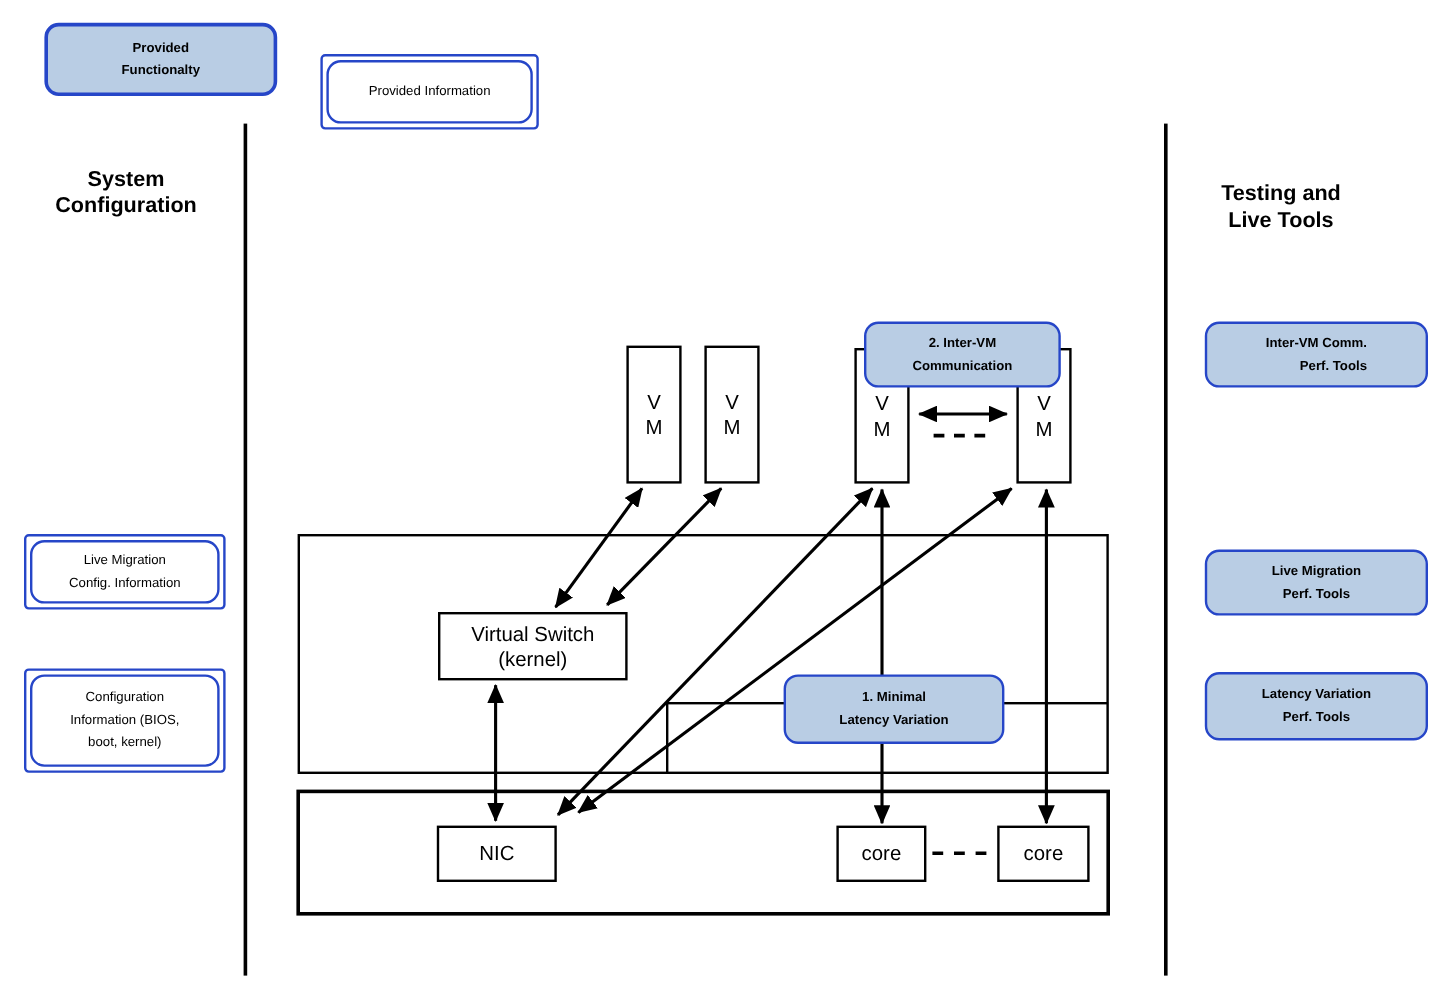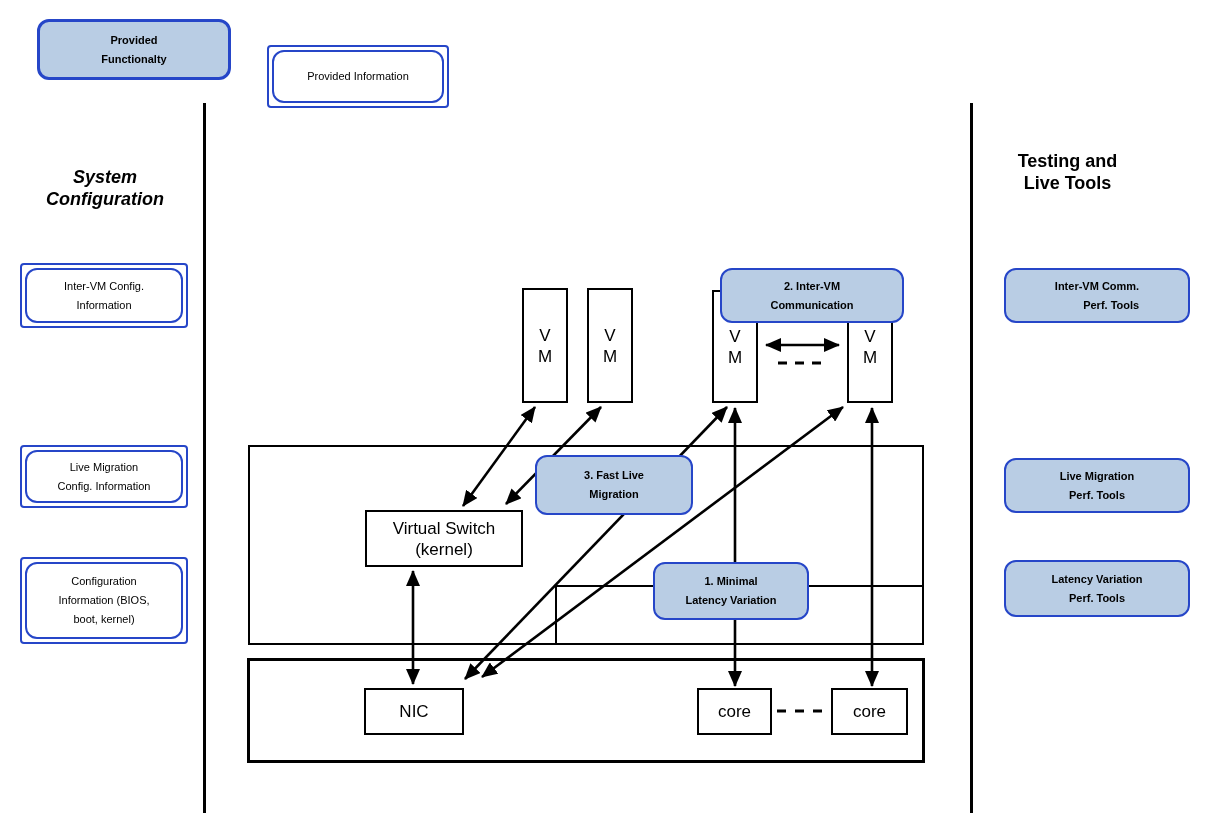--- a/index.html
+++ b/index.html
@@ -39,29 +39,25 @@
 
   <div class="abs bluefill legendA center small txt" style="left:37px;top:19px;width:194px;height:61px;">Provided
 Functionalty</div>
   <div class="abs dbl" style="left:267px;top:17px;width:182px;height:63px;margin-top:28px;">
     <div class="inner small txt">Provided Information</div>
   </div>
 
   <div class="sep" style="left:203px;top:103px;height:710px;"></div>
   <div class="sep" style="left:970px;top:103px;height:710px;"></div>
 
-  <div class="abs title center txt" style="left:15px;top:164px;width:180px;height:48px;font-style:italic;">System
+  <div class="abs title center txt" style="left:15px;top:136px;width:180px;height:48px;">System
 Configuration</div>
   <div class="abs title center txt" style="left:980px;top:148px;width:175px;height:48px;">Testing and
 Live Tools</div>
 
-  <div class="abs dbl" style="left:20px;top:263px;width:168px;height:65px;">
-    <div class="inner small txt">Inter-VM Config.
-Information</div>
-  </div>
   <div class="abs dbl" style="left:20px;top:445px;width:168px;height:63px;">
     <div class="inner small txt">Live Migration
 Config. Information</div>
   </div>
   <div class="abs dbl" style="left:20px;top:557px;width:168px;height:87px;">
     <div class="inner small txt">Configuration
 Information (BIOS,
 boot, kernel)</div>
   </div>
 
@@ -109,20 +105,18 @@
       <line x1="727" y1="407" x2="465" y2="679" marker-start="url(#ah)" marker-end="url(#ah)"></line>
       <line x1="843" y1="407" x2="482" y2="677" marker-start="url(#ah)" marker-end="url(#ah)"></line>
       <line x1="735" y1="408" x2="735" y2="686" marker-start="url(#ah)" marker-end="url(#ah)"></line>
       <line x1="872" y1="408" x2="872" y2="686" marker-start="url(#ah)" marker-end="url(#ah)"></line>
       <line x1="766" y1="345" x2="839" y2="345" marker-start="url(#ah)" marker-end="url(#ah)"></line>
       <line x1="778" y1="363" x2="828" y2="363" stroke-width="3" stroke-dasharray="9 8"></line>
       <line x1="777" y1="711" x2="826" y2="711" stroke-width="3" stroke-dasharray="9 9"></line>
     </g>
   </svg>
 
-  <div class="abs bluefill overlay center small txt" style="left:720px;top:268px;width:184px;height:55px;">2. Inter-VM
+  <div class="abs bluefill overlay center small txt" style="left:720px;top:268px;width:164px;height:55px;">2. Inter-VM
 Communication</div>
-  <div class="abs bluefill overlay center small txt" style="left:535px;top:455px;width:158px;height:60px;">3. Fast Live
-Migration</div>
-  <div class="abs bluefill overlay center small txt" style="left:653px;top:562px;width:156px;height:58px;">1. Minimal
+  <div class="abs bluefill overlay center small txt" style="left:653px;top:562px;width:184px;height:58px;">1. Minimal
 Latency Variation</div>
 
 </div>
 
 </body></html>

